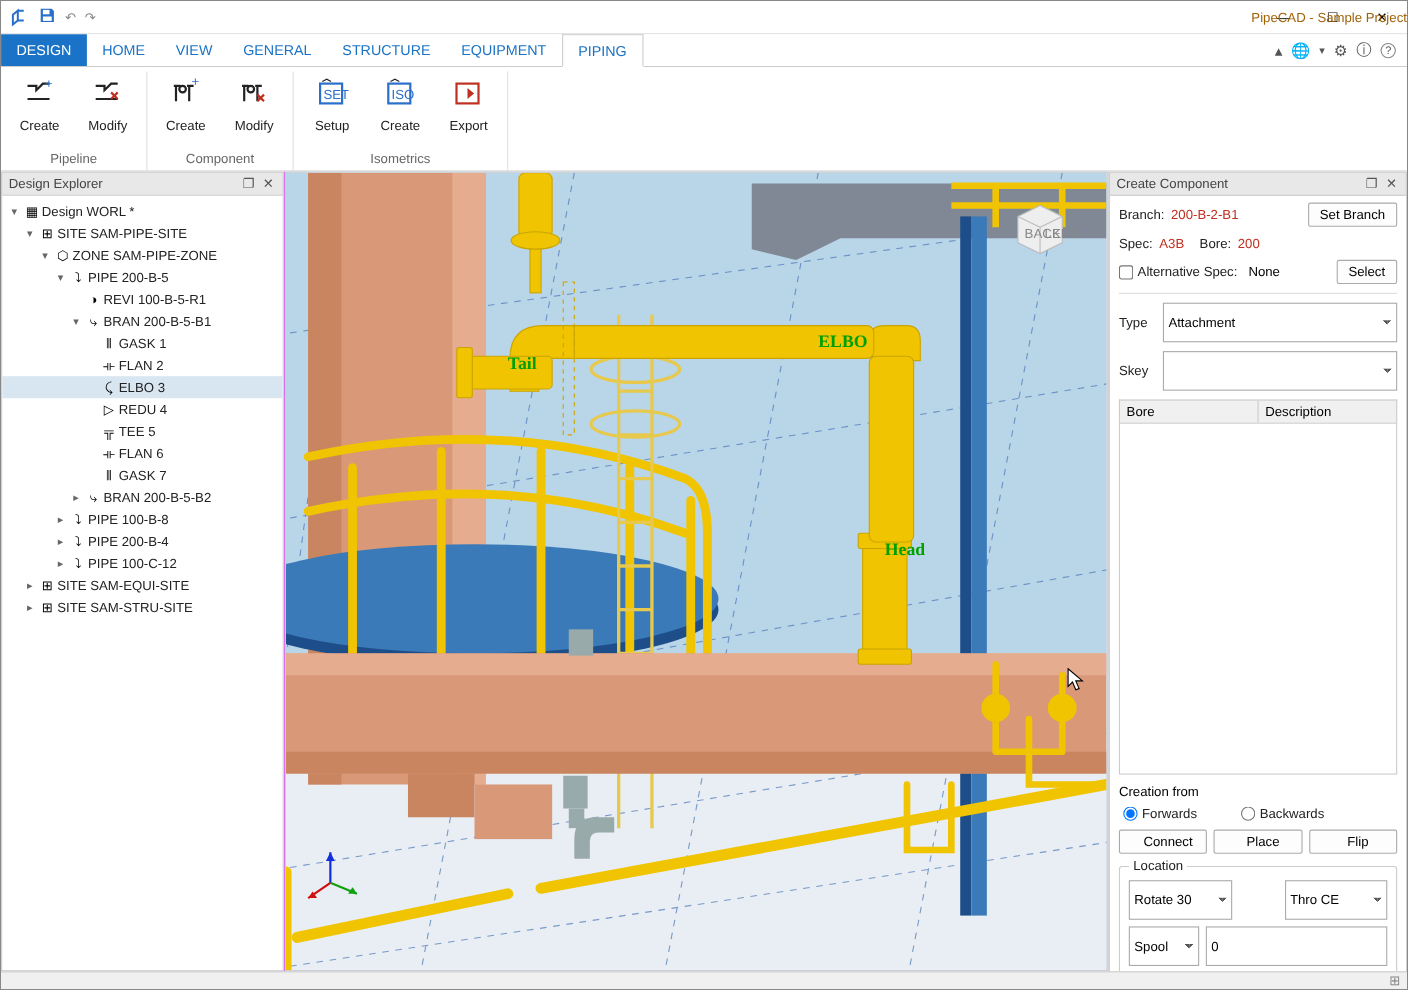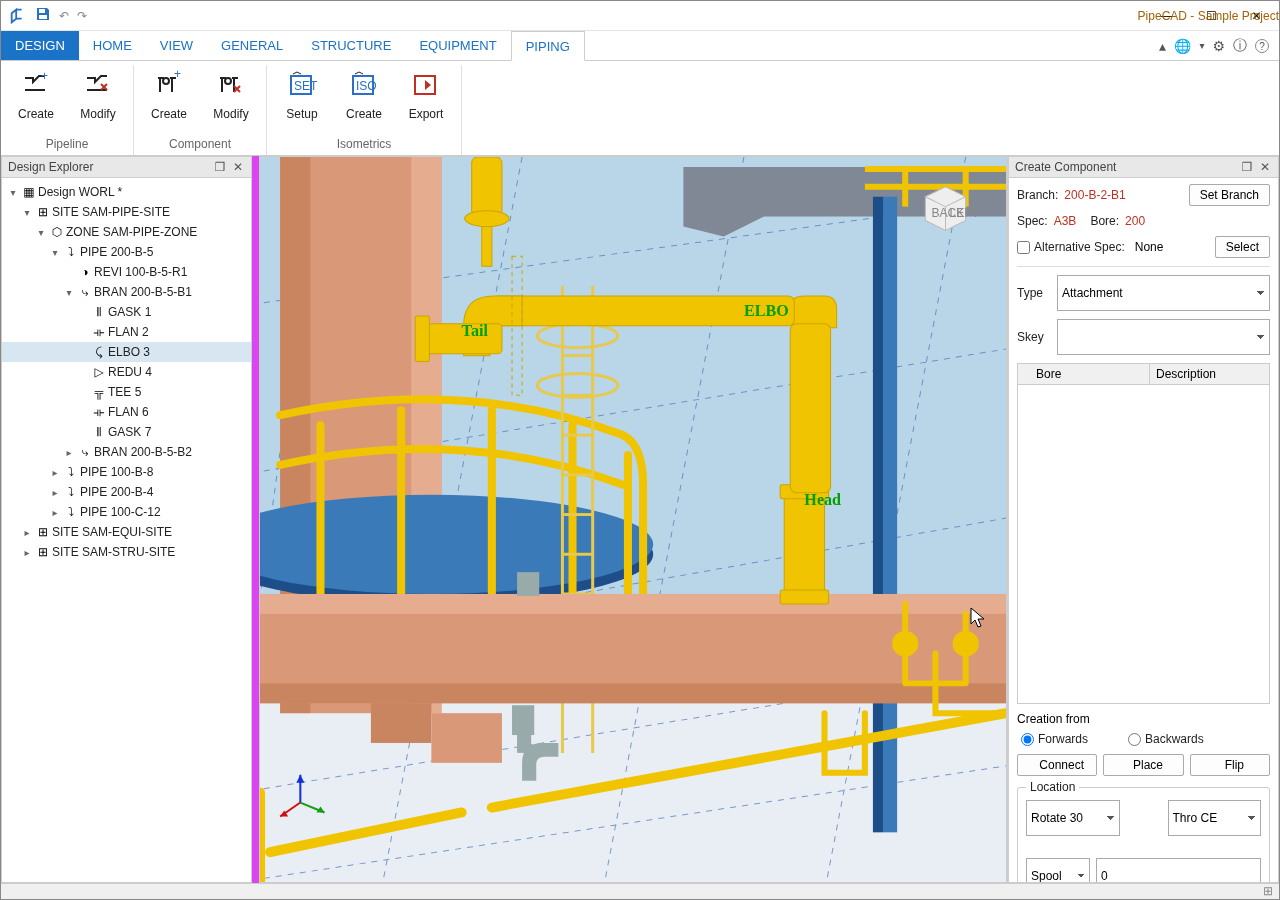--- a/index.html
+++ b/index.html
@@ -32,21 +32,21 @@
 .ribbon-group .grp-title { color: #666; padding: 2px 0 4px 0; }
 
 
 .main-area { flex: 1; display: flex; min-height: 0; background:#f0f0f0; }
 
 
 .panel { display: flex; flex-direction: column; background: #fff; }
 .panel-header { height: 22px; background: #e8e8e8; border: 1px solid #ccc; display: flex; align-items: center; padding: 0 6px; gap: 4px; }
 .panel-header .ph-title { flex: 1; color: #444;}
 .panel-header .ph-icon { width:14px; text-align:center; color:#555; cursor:pointer;}
-.left-panel { width: 258px; border-right: 7px solid #d946ef; }
+.left-panel { width: 258px; border-right: 1px solid #d946ef; }
 .tree { flex:1; overflow:auto; padding: 4px 0; border:1px solid #ccc; border-top:none; background:#fff;}
 .tree-row { display:flex; align-items:center; height:20px; white-space:nowrap; cursor:default;}
 .tree-row.selected { background:#d8e6f2; }
 .tw { display:inline-block; width:14px; text-align:center; color:#666; font-size:10px;}
 .ticon { display:inline-block; width:18px; text-align:center; }
 .tlabel { color:#222; }
 
 
 .viewport { flex:1; background:#d7e7f3; position:relative; border:1px solid #ccc; overflow:hidden;}
 .viewport svg { width:100%; height:100%; display:block;}
@@ -55,21 +55,21 @@
 
 
 .right-panel { width: 272px; border-left:1px solid #ccc; display:flex; flex-direction:column; }
 .rp-body { flex:1; border:1px solid #ccc; border-top:none; padding:6px 8px; background:#fff; overflow:auto;}
 .rp-row { display:flex; align-items:center; margin-bottom:8px; gap:6px;}
 .rp-row label { color:#222; }
 .rp-row .val { color:#c03020; }
 .btn { border:1px solid #aaa; background:#fdfdfd; padding:3px 10px; border-radius:2px; cursor:pointer; }
 .select, .textin { border:1px solid #aaa; height:36px; background:#fff; padding:0 4px; }
 .select { appearance:none; background-image: linear-gradient(45deg, transparent 50%, #555 50%), linear-gradient(135deg, #555 50%, transparent 50%); background-position: right 8px center, right 4px center; background-size: 4px 4px, 4px 4px; background-repeat:no-repeat; padding-right:18px;}
-.list-header { display:flex; border:1px solid #ccc; border-bottom:none; background:#f0f0f0;padding-left:12px;}
+.list-header { display:flex; border:1px solid #ccc; border-bottom:none; background:#f0f0f0;}
 .list-header div { flex:1; padding:3px 6px; border-right:1px solid #ccc;}
 .list-body { border:1px solid #ccc; height:320px; margin-bottom:8px;}
 .fieldset { border:1px solid #ccc; padding:6px 8px 24px 8px; margin-top:4px; border-radius:3px;}
 .fieldset legend { padding:0 4px; color:#222;}
 .btn-row { display:flex; gap:6px; margin-top:4px;}
 .btn-row .btn { flex:1; text-align:center;padding-left:19px;}
 input[type="radio"],input[type="checkbox"] { margin-right:4px; vertical-align:middle;}
 .status-strip { height:16px; background:#f0f0f0; border-top:1px solid #ccc; display:flex; justify-content:flex-end; padding:0 6px;}
 </style>
 </head>
@@ -485,21 +485,21 @@
           <label><input type="radio" name="dir" checked="" style=""><span>Forwards</span></label>
           <label><input type="radio" name="dir" style=""><span>Backwards</span></label>
         </div>
         <div class="btn-row">
           <button class="btn">Connect</button>
           <button class="btn">Place</button>
           <button class="btn">Flip</button>
         </div>
         <fieldset class="fieldset">
           <legend>Location</legend>
-          <div class="rp-row" style="margin-bottom:22px;gap:48px;">
+          <div class="rp-row" style="margin-bottom:6px;gap:48px;">
             <select class="select" style="flex:1;"><option>Rotate 30</option></select>
             <select class="select" style="flex:1;"><option>Thro CE</option></select>
           </div>
           <div class="rp-row" style="margin-bottom:0;">
             <select class="select" style="flex:1;"><option>Spool</option></select>
             <input class="textin" style="flex: 1 1 0%;" value="0">
           </div>
         </fieldset>
       </div>
     </div>

